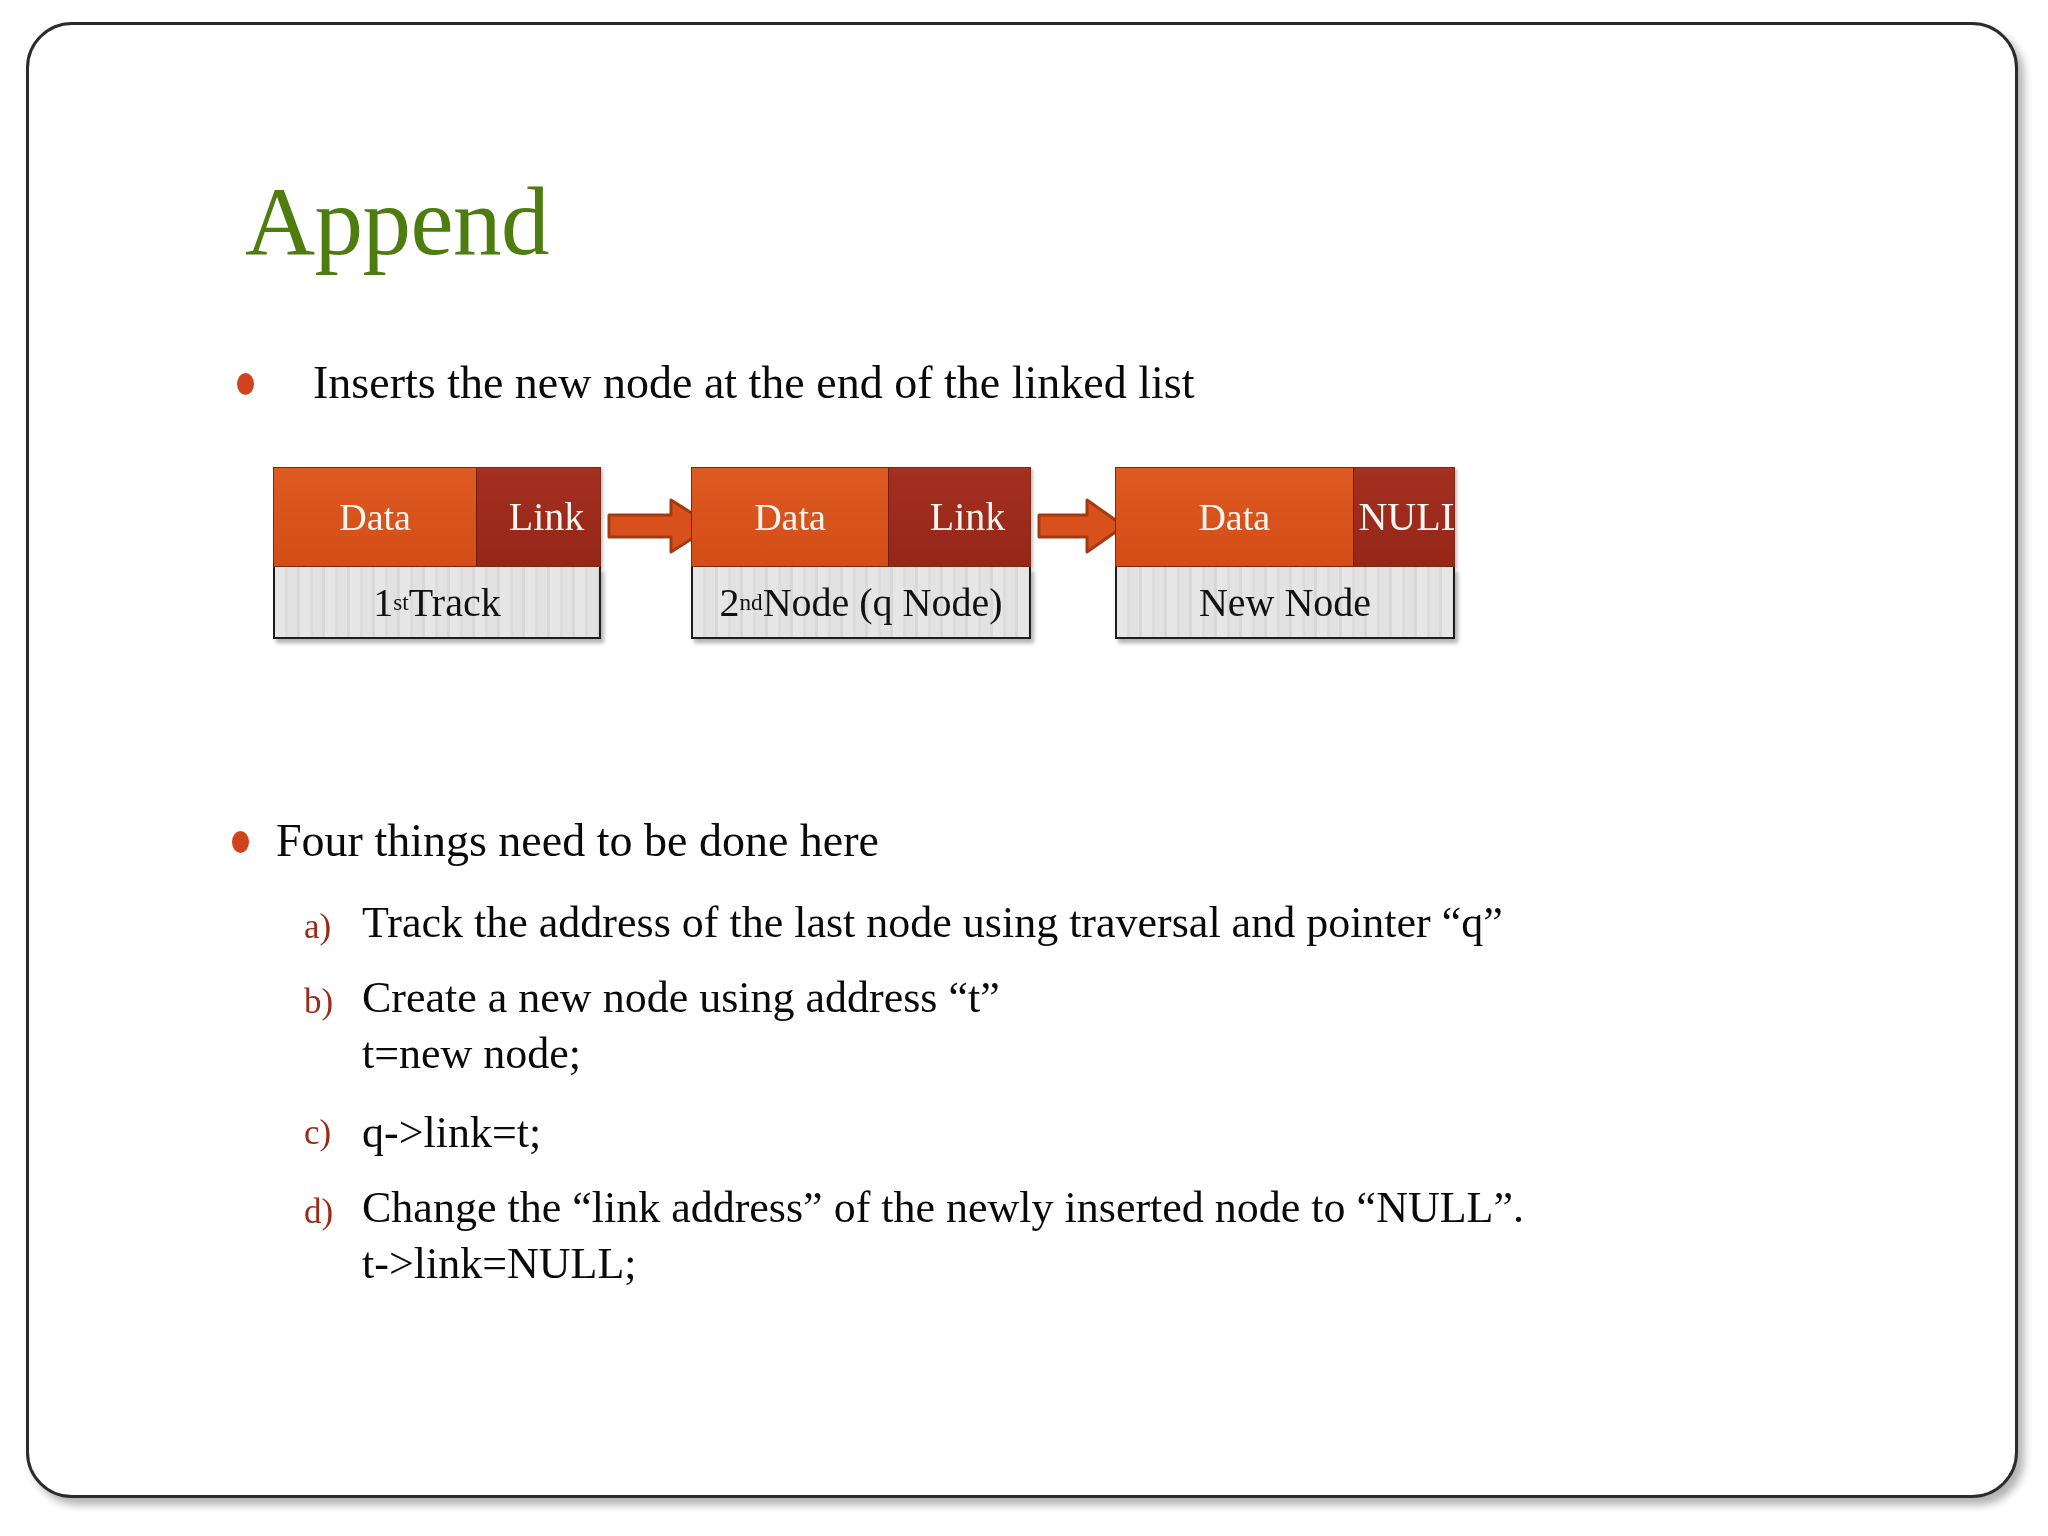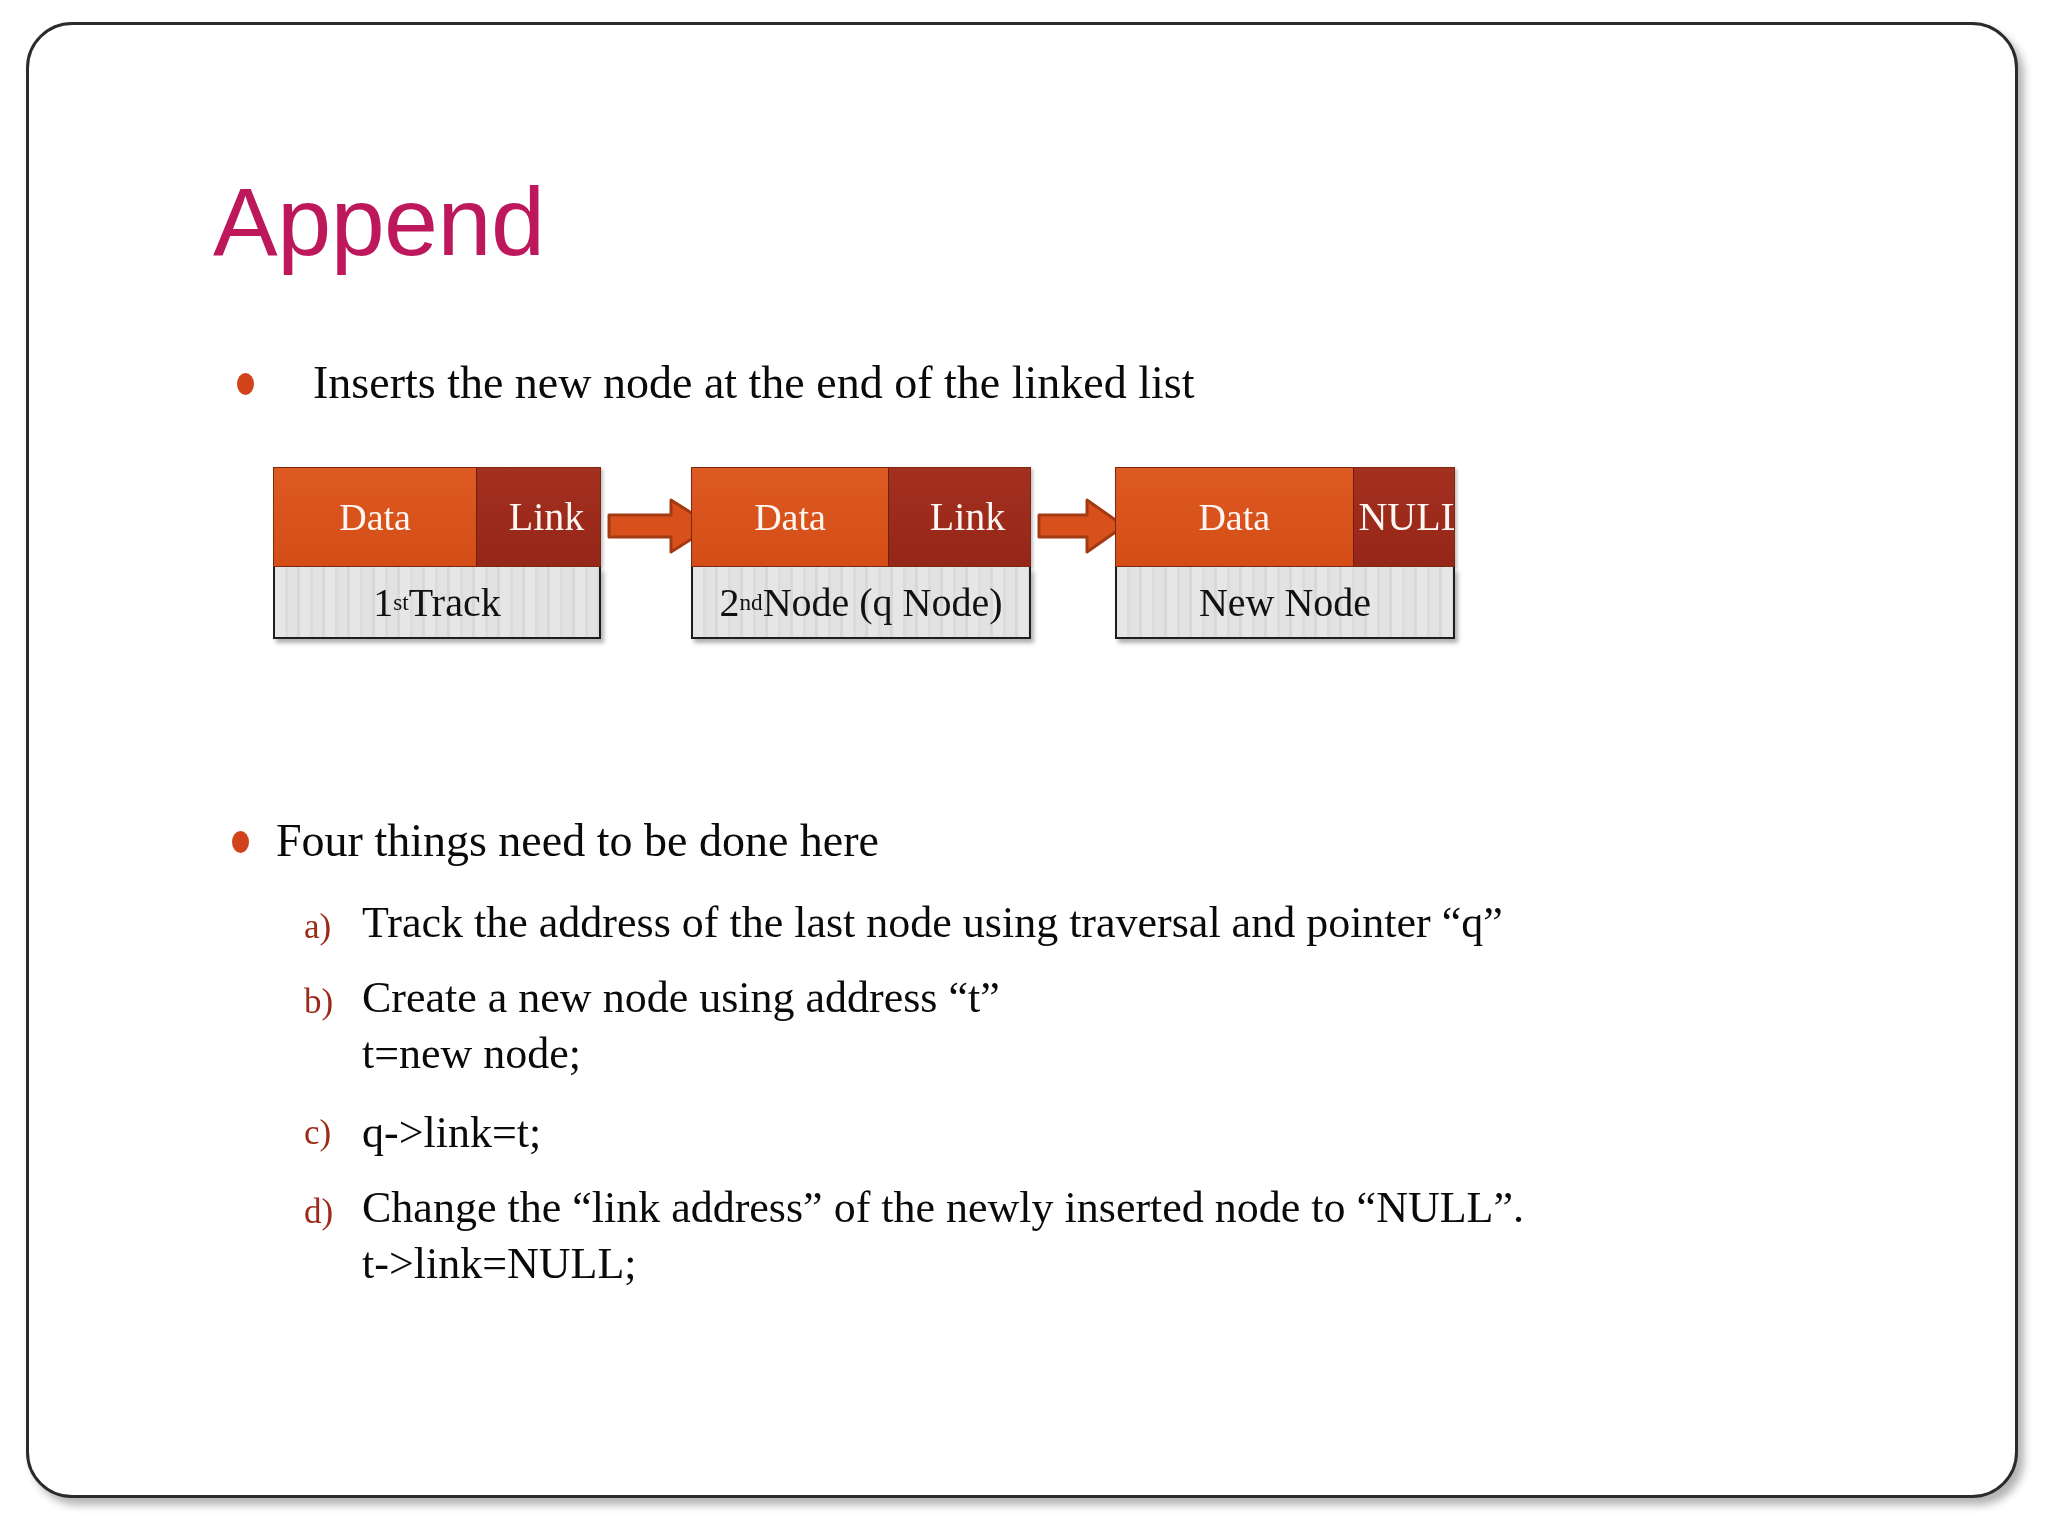--- a/index.html
+++ b/index.html
@@ -23,26 +23,26 @@
     background: #ffffff;
     border: 3px solid #2b2b2b;
     border-radius: 46px;
     box-sizing: border-box;
     box-shadow: 6px 7px 9px rgba(0,0,0,0.30);
   }
 
   
   #title {
     position: absolute;
-    left: 184px;
+    left: 216px;
     top: 148px;
-    font-family: Liberation Sans, sans-serif;
+    font-family: Liberation Serif, serif;
     font-size: 97px;
     font-weight: 400;
-    color: #be185d;
+    color: #4d7c0f;
     letter-spacing: -0.5px;
     line-height: 1.0;
     white-space: nowrap;
   }
 
   
   .bullet1 {
     position: absolute;
     display: flex;
     align-items: flex-start;

